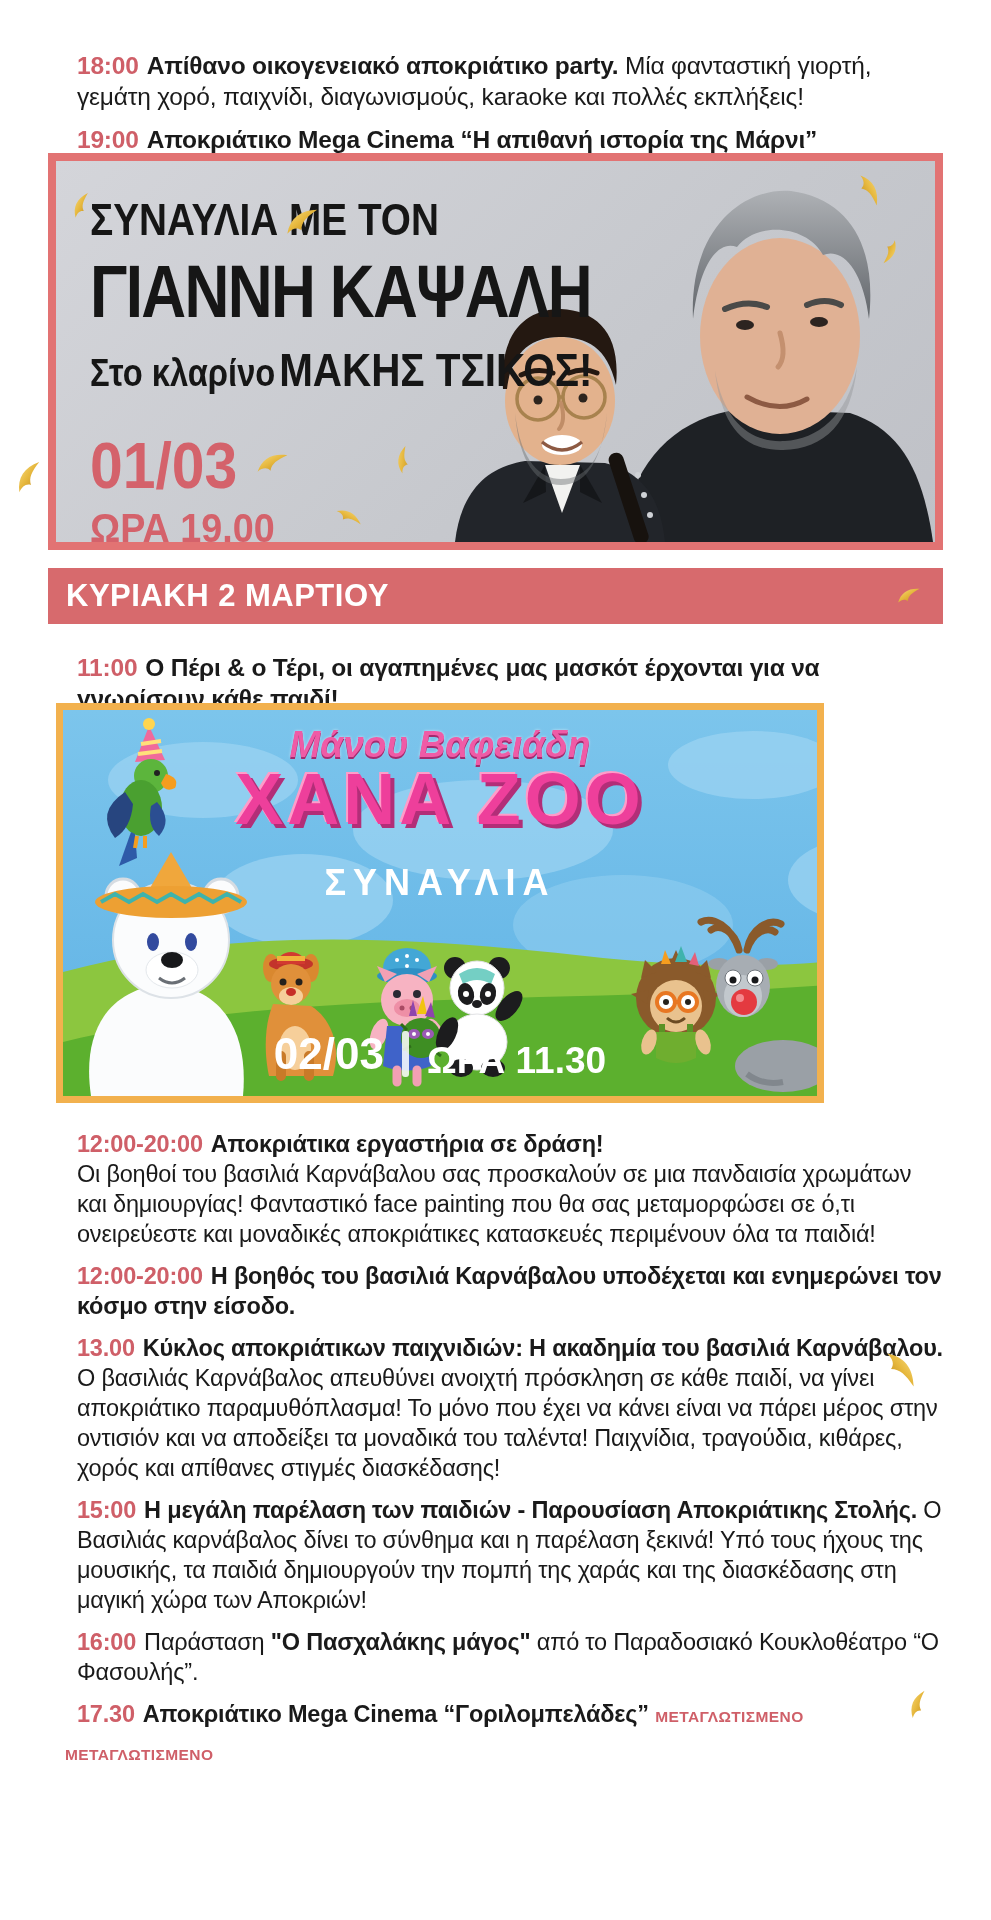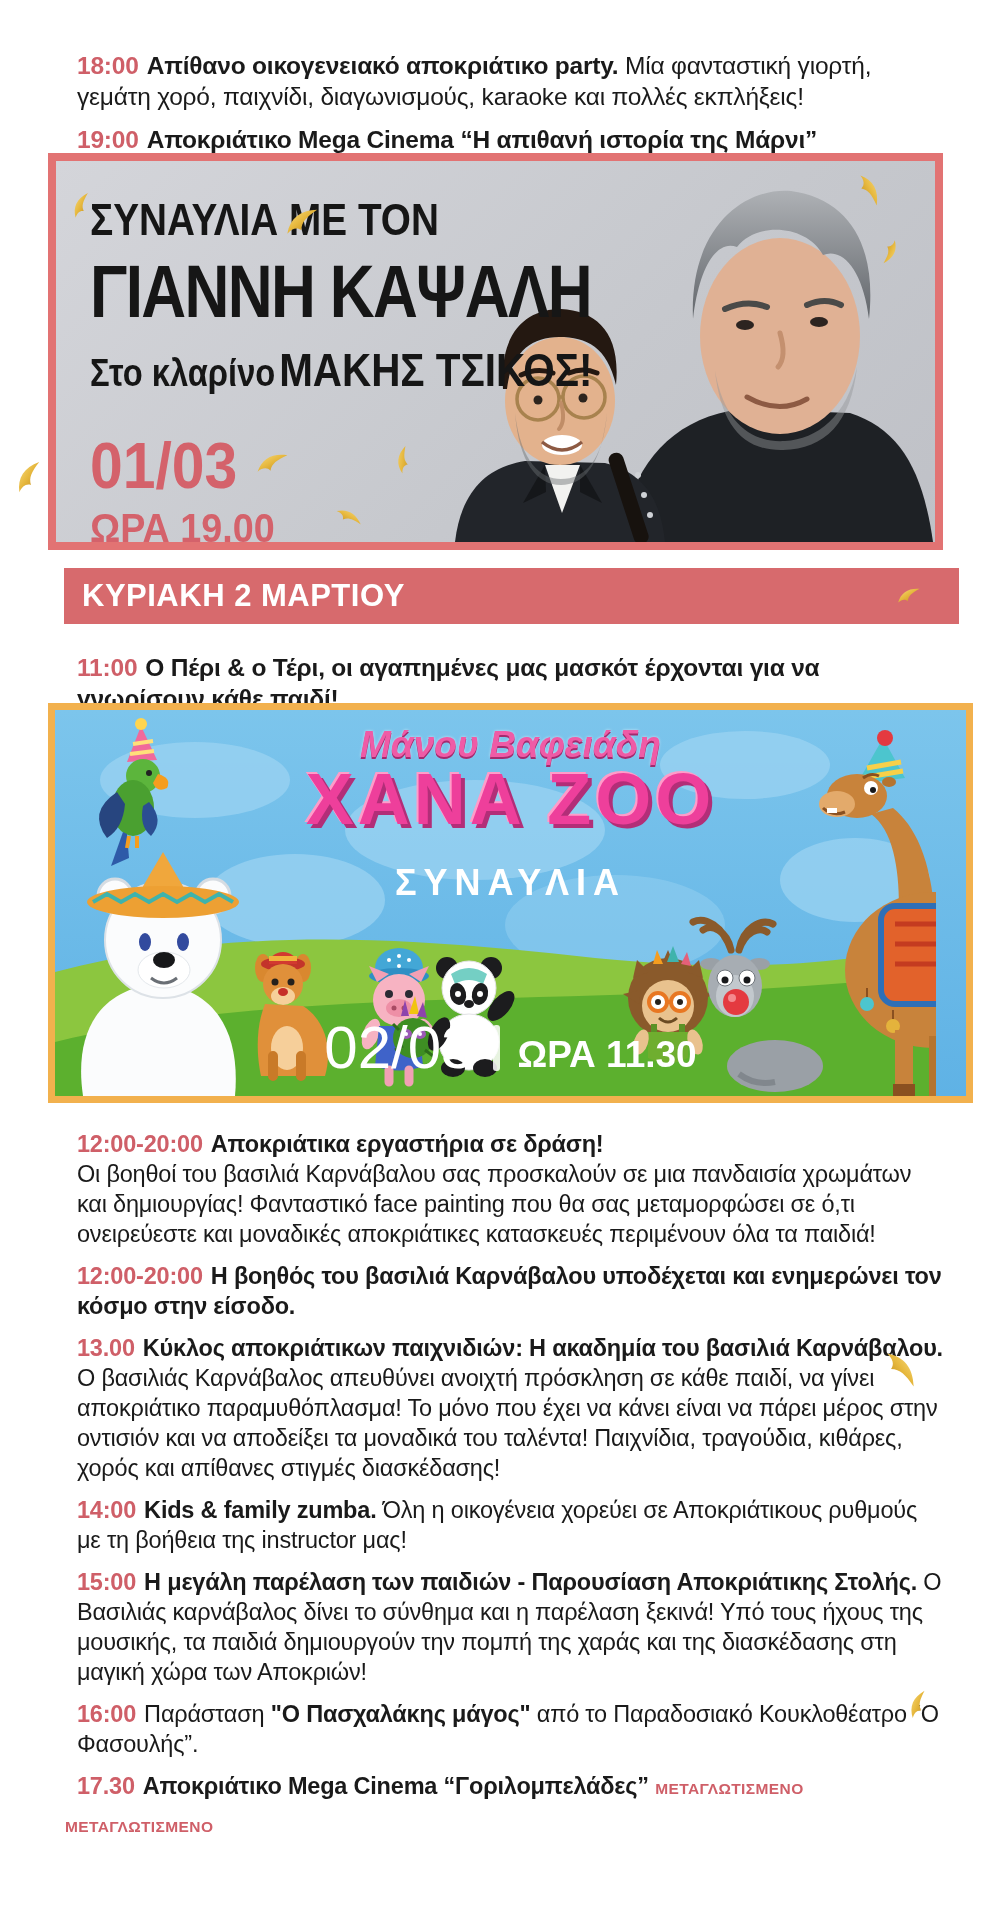--- a/index.html
+++ b/index.html
@@ -20,37 +20,37 @@
   .b1-l1{font-size:44px;font-weight:800;color:#161616;transform:scaleX(.88);transform-origin:left;white-space:nowrap;}
   .b1-l2{font-size:74px;font-weight:800;color:#161616;letter-spacing:-2px;margin-top:4px;transform:scaleX(.84);transform-origin:left;white-space:nowrap;}
   .b1-l3{margin-top:8px;transform:scaleX(.86);transform-origin:left;white-space:nowrap;}
   .b1-l3 .pre{font-size:38px;font-weight:700;color:#161616;}
   .b1-l3 .name{font-size:47px;font-weight:800;color:#161616;}
   .b1-date{font-size:64px;font-weight:800;color:#d4626b;margin-top:32px;transform:scaleX(.92);transform-origin:left;white-space:nowrap;}
   .b1-time{font-size:41px;font-weight:800;color:#d4626b;margin-top:2px;transform:scaleX(.92);transform-origin:left;white-space:nowrap;}
   .b1-photos{position:absolute;right:0;bottom:0;z-index:2;}
 
   
-  .daybar{position:absolute;left:64px;top:568px;width:895px;height:56px;box-sizing:border-box;background:#d76a6d;
+  .daybar{position:absolute;left:48px;top:568px;width:895px;height:56px;box-sizing:border-box;background:#d76a6d;
           color:#fff;font-size:31px;font-weight:800;line-height:56px;padding-left:18px;letter-spacing:.5px;}
 
   
-  .banner2{position:absolute;left:48px;top:703px;width:925px;height:400px;box-sizing:border-box;
+  .banner2{position:absolute;left:56px;top:703px;width:768px;height:400px;box-sizing:border-box;
            border:7px solid #f2b14e;background:linear-gradient(#7cc5ec,#5fb2e5);overflow:hidden;padding-left:32px;}
   .b2-svg{position:absolute;left:0;top:0;width:881px;height:386px;}
   .b2-presenter{position:absolute;top:14px;left:0;width:100%;text-align:center;z-index:4;
                 font-size:37px;font-weight:bold;font-style:italic;color:#ef5ba6;
                 text-shadow:0 2px 0 #a42a6e,0 0 3px rgba(255,255,255,.6);}
   .b2-title{position:absolute;top:48px;left:0;width:100%;text-align:center;z-index:4;
             font-size:72px;font-weight:800;color:#ee3f9b;letter-spacing:4px;
             text-shadow:4px 4px 0 #b22e78,-2px -2px 0 #ff9cc9;}
   .b2-sub{position:absolute;top:152px;left:0;width:100%;text-align:center;z-index:4;
           font-size:36px;font-weight:700;color:#fff;letter-spacing:7px;}
   .b2-daterow{position:absolute;bottom:14px;left:0;width:100%;z-index:4;display:flex;justify-content:center;align-items:center;gap:18px;color:#fff;}
-  .b2-date{font-size:60px;font-weight:400;}
+  .b2-date{font-size:44px;font-weight:700;}
   .b2-div{width:7px;height:46px;background:rgba(255,255,255,.85);border-radius:3px;}
   .b2-time{font-size:37px;font-weight:800;margin-top:14px;}
 
   .cf{position:absolute;overflow:visible;z-index:6;}
 </style>
 </head>
 <body>
 
 <svg width="0" height="0" style="position:absolute" aria-hidden="true">
   <defs>
@@ -335,24 +335,20 @@
       <span class="desc">Οι βοηθοί του βασιλιά Καρνάβαλου σας προσκαλούν σε μια πανδαισία χρωμάτων και δημιουργίας! Φανταστικό face painting που θα σας μεταμορφώσει σε ό,τι ονειρεύεστε και μοναδικές αποκριάτικες κατασκευές περιμένουν όλα τα παιδιά!</span>
     </p>
     <p class="row">
       <span class="time">12:00-20:00</span><span class="b">Η βοηθός του βασιλιά Καρνάβαλου υποδέχεται και ενημερώνει τον κόσμο στην είσοδο.</span>
     </p>
     <p class="row">
       <span class="time">13.00</span><span class="b">Κύκλος αποκριάτικων παιχνιδιών: Η ακαδημία του βασιλιά Καρνάβαλου.</span>
       <span>Ο βασιλιάς Καρνάβαλος απευθύνει ανοιχτή πρόσκληση σε κάθε παιδί, να γίνει αποκριάτικο παραμυθόπλασμα! Το μόνο που έχει να κάνει είναι να πάρει μέρος στην οντισιόν και να αποδείξει τα μοναδικά του ταλέντα! Παιχνίδια, τραγούδια, κιθάρες, χορός και απίθανες στιγμές διασκέδασης!</span>
     </p>
     <p class="row">
-      <span class="time">14:00</span><span class="b">Kids &amp; family zumba.</span>
-      <span>Όλη η οικογένεια χορεύει σε Αποκριάτικους ρυθμούς με τη βοήθεια της instructor μας!</span>
-    </p>
-    <p class="row">
       <span class="time">15:00</span><span class="b">Η μεγάλη παρέλαση των παιδιών - Παρουσίαση Αποκριάτικης Στολής.</span>
       <span>Ο Βασιλιάς καρνάβαλος δίνει το σύνθημα και η παρέλαση ξεκινά! Υπό τους ήχους της μουσικής, τα παιδιά δημιουργούν την πομπή της χαράς και της διασκέδασης στη μαγική χώρα των Αποκριών!</span>
     </p>
     <p class="row">
       <span class="time">16:00</span><span>Παράσταση</span>
       <span class="b">"Ο Πασχαλάκης μάγος"</span>
       <span>από το Παραδοσιακό Κουκλοθέατρο “Ο Φασουλής”.</span>
     </p>
     <p class="row">
       <span class="time">17.30</span><span class="b">Αποκριάτικο Mega Cinema “Γοριλομπελάδες”</span>

